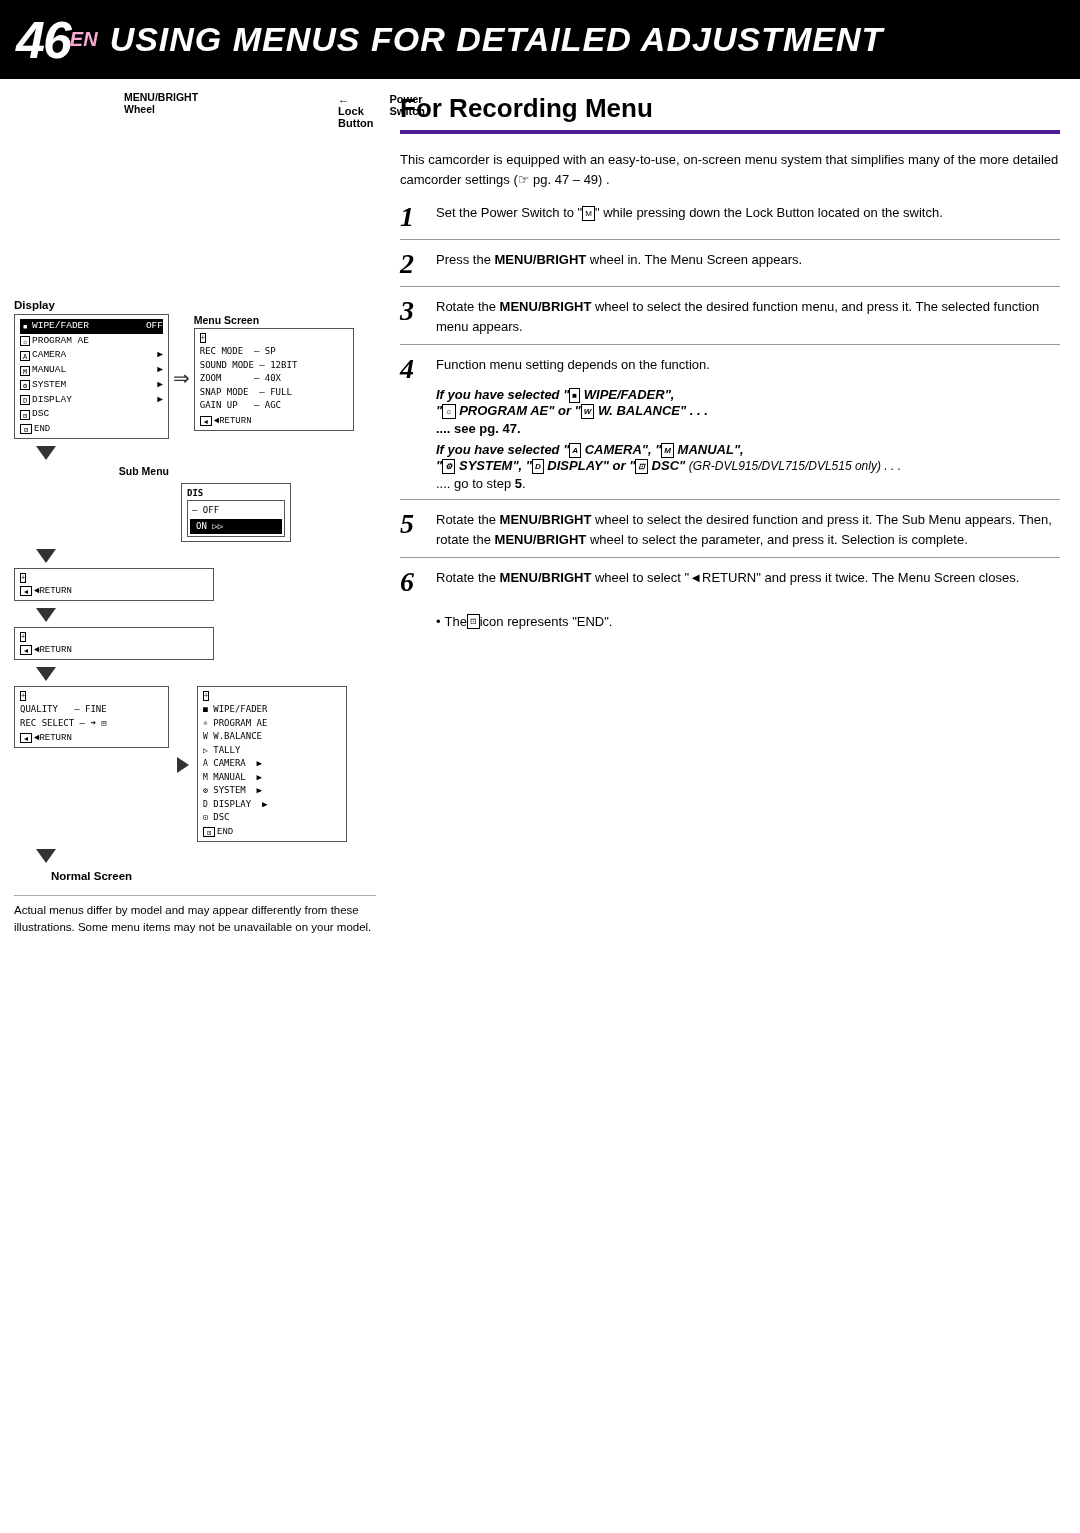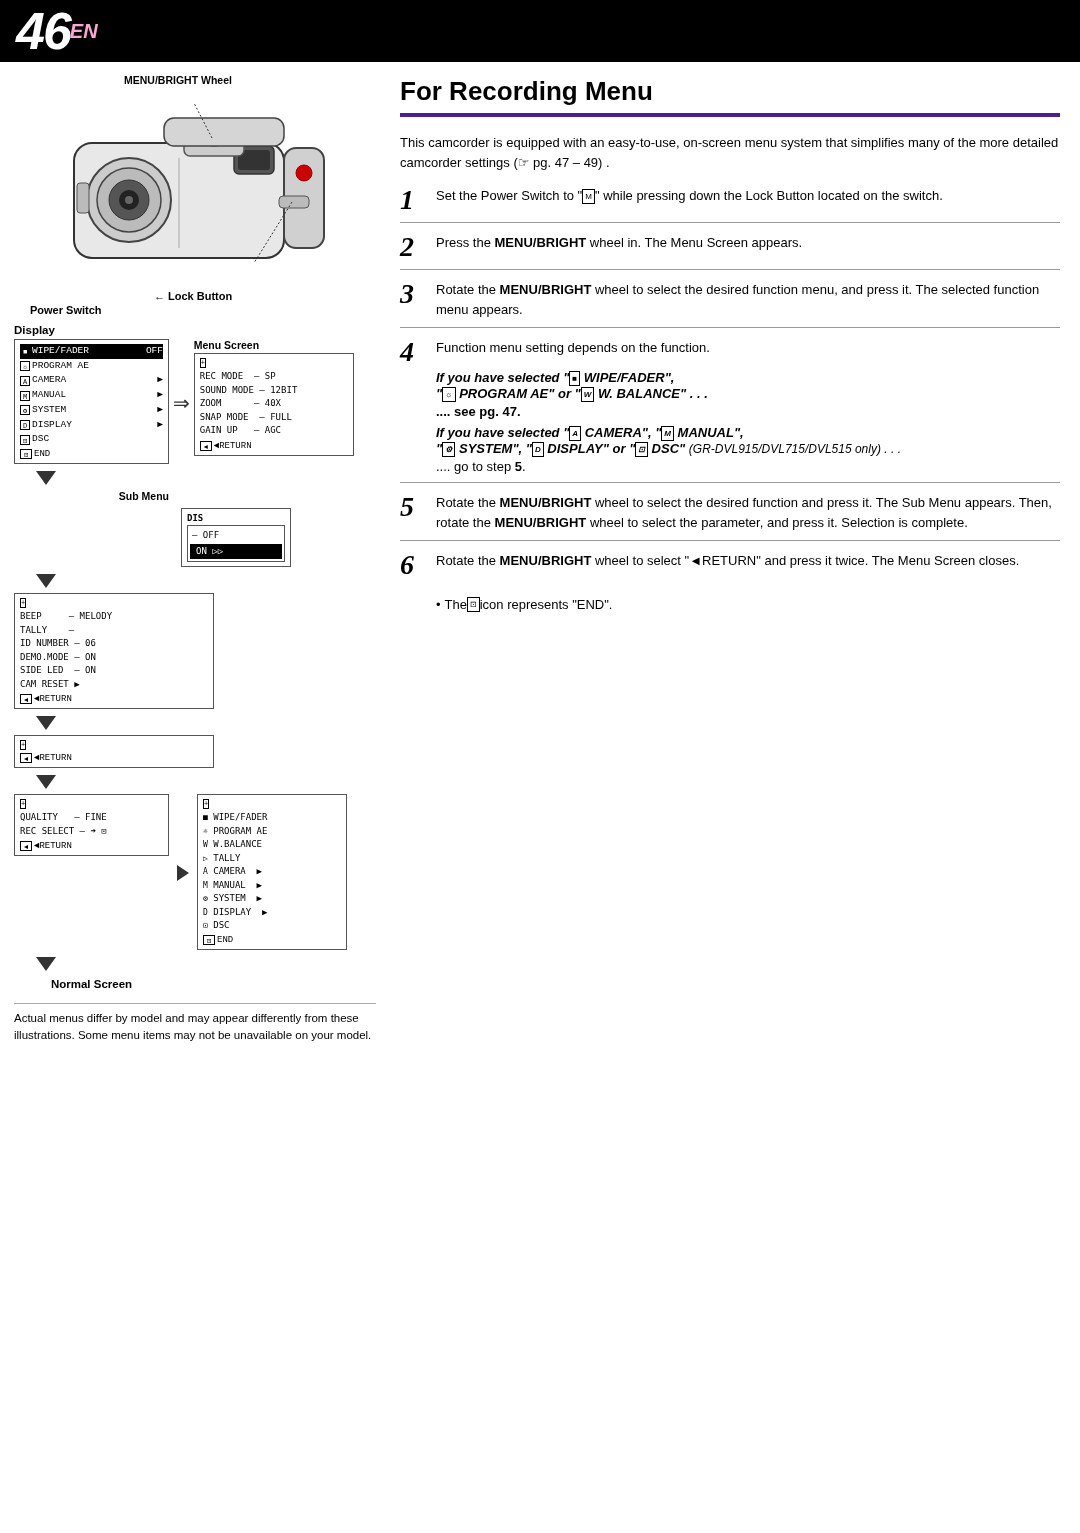--- a/index.html
+++ b/index.html
@@ -12,21 +12,21 @@
       min-height: 1533px;
       overflow-x: hidden;
     }
 
     
     .header {
       background: #000;
       display: flex;
       align-items: center;
       padding: 6px 16px;
-      height: 62px;
+      height: 79px;
     }
     .header-page-num {
       font-size: 52px;
       font-weight: bold;
       color: #fff;
       font-style: italic;
       letter-spacing: -2px;
       line-height: 1;
     }
     .header-en {
@@ -262,28 +262,29 @@
       padding-top: 6px;
     }
 
   </style>
 </head>
 <body>
 
 <div class="header">
   <span class="header-page-num">46</span>
     <span class="header-en">EN</span>
+  <span class="header-title">USING MENUS FOR DETAILED ADJUSTMENT</span>
 </div>
 
 <div class="main-content">
 
   <div class="left-col">
 
     <div class="camera-area">
-      <div style="display:flex; flex-direction:column; align-items:flex-start;">
+      <div style="display:flex; align-items:flex-start;">
 
         <div style="display:flex; align-items:flex-end; margin-left:110px; margin-bottom:2px;">
           <span class="label-arrow-group">MENU/BRIGHT Wheel</span>
         </div>
 
         <svg class="camera-img" viewBox="0 0 340 200" xmlns="http://www.w3.org/2000/svg">
 
           <rect x="60" y="55" width="210" height="115" rx="18" ry="18" fill="#e8e8e8" stroke="#333" stroke-width="2"></rect>
 
           <ellipse cx="115" cy="112" rx="42" ry="42" fill="#ccc" stroke="#444" stroke-width="2"></ellipse>
@@ -419,28 +420,20 @@
         </div>
       </div>
 
       <div style="margin-left:22px; margin-top:2px; margin-bottom:2px;">
         <div class="filled-arrow-down"></div>
       </div>
 
       <div class="menu-box" style="width:200px;">
         <div style="display:flex; gap:2px; align-items:center; margin-bottom:2px;">
           <span class="icon-sq mi" style="border:1px solid #000; font-size:7px;">+</span>
-        </div>
-        <div style="font-family:monospace; font-size:9px; line-height:1.5;">
-          <div>BEEP &nbsp;&nbsp;&nbsp;&nbsp;– MELODY</div>
-          <div>TALLY &nbsp;&nbsp;&nbsp;–</div>
-          <div>ID NUMBER – 06</div>
-          <div>DEMO.MODE – ON</div>
-          <div>SIDE LED &nbsp;– ON</div>
-          <div>CAM RESET ▶</div>
         </div>
         <div class="return-row">
           <span class="return-icon">◄</span>
             <span>◄RETURN</span>
         </div>
       </div>
 
       <div style="margin-left:22px; margin-top:2px; margin-bottom:2px;">
         <div class="filled-arrow-down"></div>
       </div>

